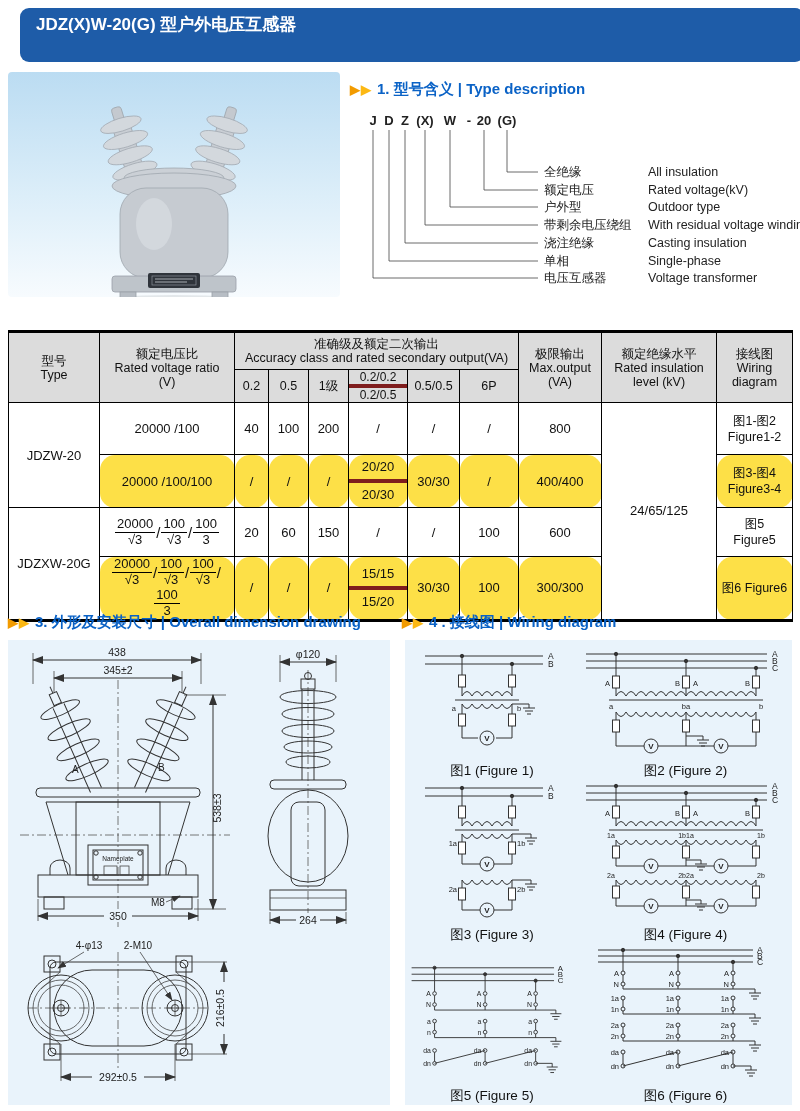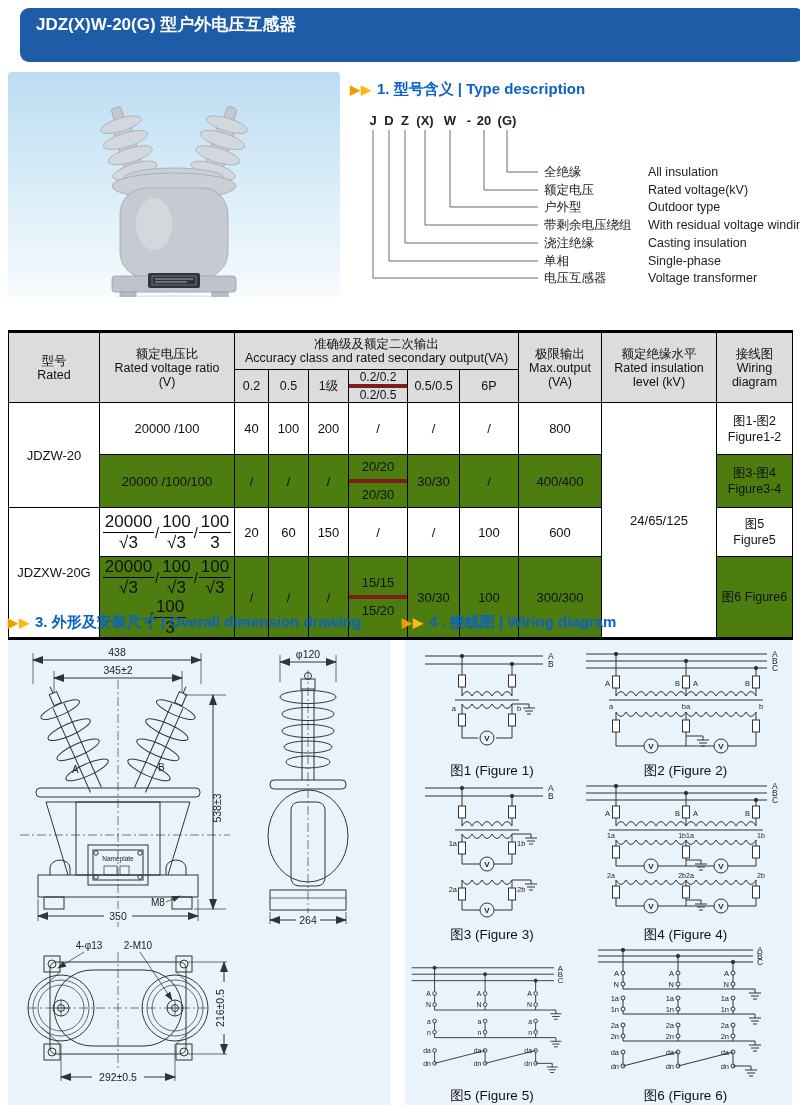--- a/index.html
+++ b/index.html
@@ -18,26 +18,26 @@
   .photo{position:absolute;left:8px;top:72px;width:332px;height:225px;}
   
   .typesvg{position:absolute;left:348px;top:104px;}
   
   .tblwrap{position:absolute;left:8px;top:330px;width:784px;}
   table{border-collapse:collapse;table-layout:fixed;width:784px;text-align:center;
         border-left:1.5px solid #000;border-right:1.5px solid #000;
         border-top:3px solid #000;border-bottom:3px solid #000;}
   td{border:1px solid #000;padding:0;font-size:13px;vertical-align:middle;}
   tr.hd td{background:#DCDCDC;font-size:12.5px;line-height:14px;}
-  td.g{background:#4d7c0f;}
+  td.g{background:#fde047;border-radius:15px;}
   .dual{display:flex;flex-direction:column;}
   .dual span{display:block;line-height:24px;}
   .dual span.db{border-top:4px solid #7f1d1d;}
   tr.hd .dual span{line-height:14px;font-size:12px;}
-  .fr{display:inline-flex;flex-direction:column;vertical-align:middle;font-size:17px;line-height:1.15;}
+  .fr{display:inline-flex;flex-direction:column;vertical-align:middle;font-size:13px;line-height:1.15;}
   .fr .n{border-bottom:1px solid #000;padding:0 2px;}
   .fsl{font-size:15px;margin:0 1px;vertical-align:middle;}
   .fig2l{font-size:12.5px;line-height:16px;}
   
   .lpanel{position:absolute;left:8px;top:640px;width:382px;height:465px;background:#E9F3FB;}
   .rpanel{position:absolute;left:405px;top:640px;width:387px;height:465px;background:#E9F3FB;
           display:grid;grid-template-columns:174px 213px;grid-template-rows:140px 164px 161px;}
   .wcell{display:flex;flex-direction:column;align-items:center;justify-content:flex-end;padding-bottom:1px;}
   .cap{font-size:13.5px;color:#111;line-height:17px;}
   svg text{font-family:"Liberation Sans",sans-serif;fill:#222;}
@@ -151,21 +151,21 @@
           <col style="width:52px">
           <col style="width:59px">
         <col style="width:83px">
           <col style="width:115px">
           <col style="width:76px">
       </colgroup>
       <tbody>
           <tr class="hd" style="height:38px">
         <td rowspan="2">
           <div>型号</div>
-              <div>Rated</div>
+              <div>Type</div>
         </td>
         <td rowspan="2">
           <div>额定电压比</div>
               <div>Rated voltage ratio</div>
               <div>(V)</div>
         </td>
         <td colspan="6">
           <div>准确级及额定二次输出</div>
               <div>Accuracy class and rated secondary output(VA)</div>
         </td>

